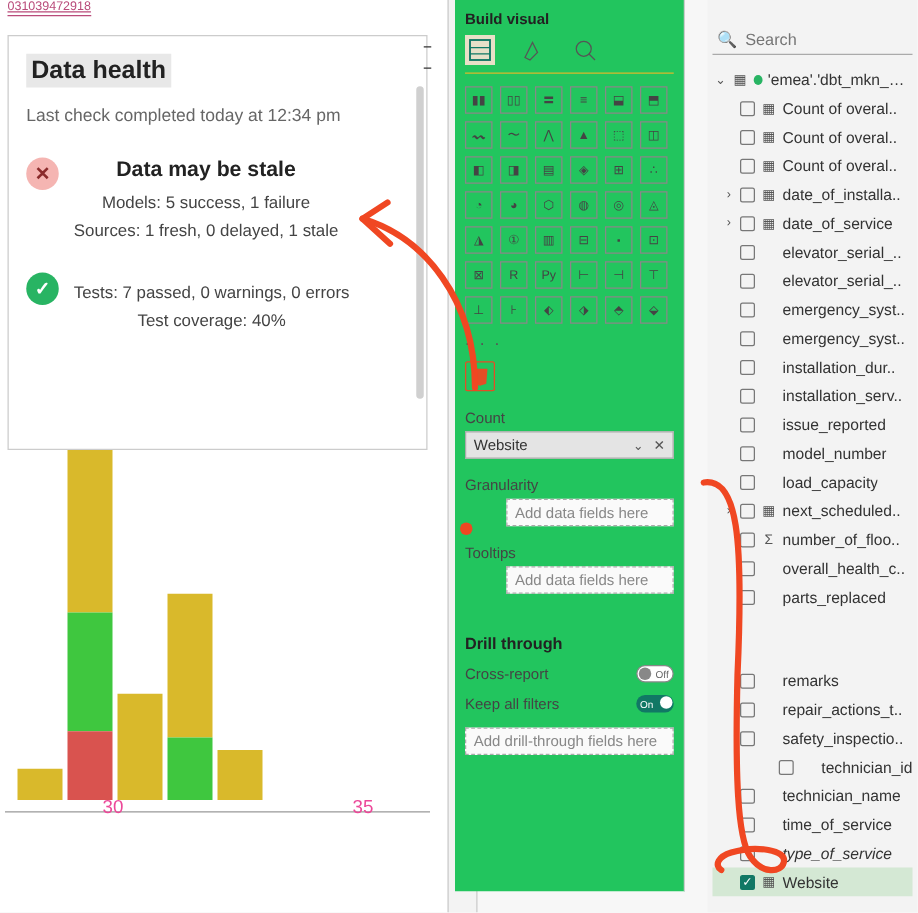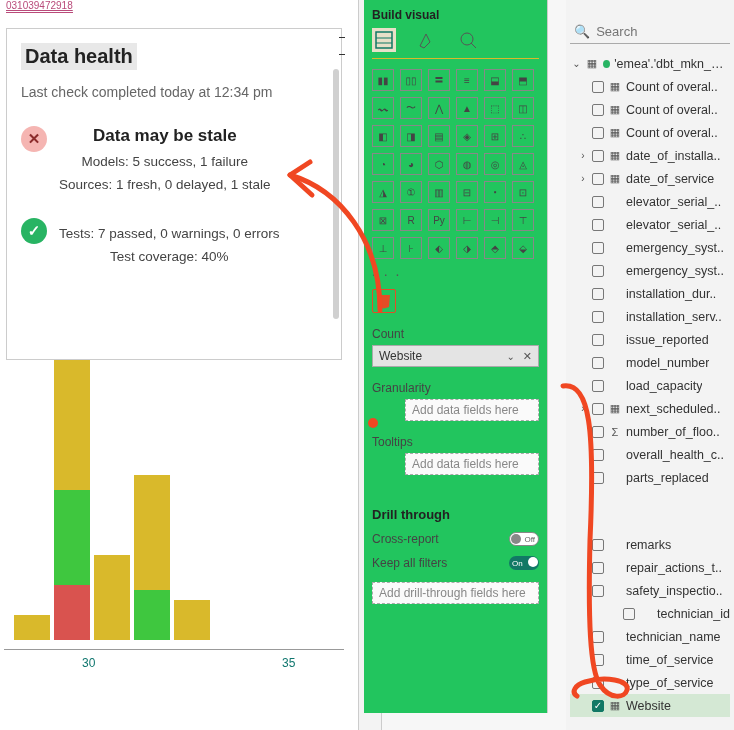--- a/index.html
+++ b/index.html
@@ -24,21 +24,21 @@
 .ic-pass { background: #28b463; }
 .ic-pass::after { content: "✓"; }
 .health-body h3 { font-size: 17px; color: #222; font-weight: 700; }
 .health-body p { font-size: 13.5px; color: #444; margin-top: 8px; }
 
 .chart { position: absolute; left: 4px; top: 370px; width: 340px; height: 320px; }
 .chart-bars { position: absolute; left: 10px; bottom: 50px; width: 320px; height: 280px; display: flex; align-items: flex-end; }
 .bar { width: 36px; margin-right: 4px; display: flex; flex-direction: column-reverse; }
 .seg { width: 100%; }
 .chart-axis { position: absolute; bottom: 40px; left: 0; width: 100%; border-top: 1px solid #999; }
-.tick { position: absolute; bottom: 20px; font-size: 12px; color: #0f766e; }
+.tick { position: absolute; bottom: 36px; font-size: 15px; color: #ec4899; }
 
 
 .filters-pane { position: absolute; left: 358px; top: 0; width: 24px; height: 730px; background: #f3f3f3; border-left: 1px solid #ccc; border-right: 1px solid #ccc; }
 .filters-pane .lbl { writing-mode: vertical-rl; font-size: 13px; color: #333; margin-top: 30px; margin-left: 3px; }
 .filters-pane .chevron { position: absolute; top: 8px; left: 5px; font-size: 12px; color: #555; }
 
 
 .viz-pane { position: absolute; left: 364px; top: 0; width: 184px; height: 713px; background: #22c55e; border-right: 1px solid #ccc; padding: 0 8px; overflow: hidden; }
 .build-lbl { font-size: 12px; font-weight: 600; color: #222; margin-top: 8px; }
 .build-tabs { display: flex; gap: 18px; margin-top: 6px; border-bottom: 1.5px solid #d9b92b; padding-bottom: 6px; }
@@ -404,21 +404,21 @@
         <span class="cb"></span>
         <span class="ficon"></span>
         <span class="lbl">technician_name</span>
       </div>
       <div class="tree-row" style="padding-left: 8px; text-align: center;">
         <span class="exp"></span>
         <span class="cb"></span>
         <span class="ficon"></span>
         <span class="lbl">time_of_service</span>
       </div>
-      <div class="tree-row" style="padding-left: 8px;">
+      <div class="tree-row" style="padding-left: 8px; font-style: italic;">
         <span class="exp"></span>
         <span class="cb"></span>
         <span class="ficon"></span>
         <span class="lbl">type_of_service</span>
       </div>
       <div class="tree-row selected" style="padding-left: 8px;">
         <span class="exp"></span>
         <span class="cb checked"></span>
         <span class="ficon">▦</span>
         <span class="lbl">Website</span>

